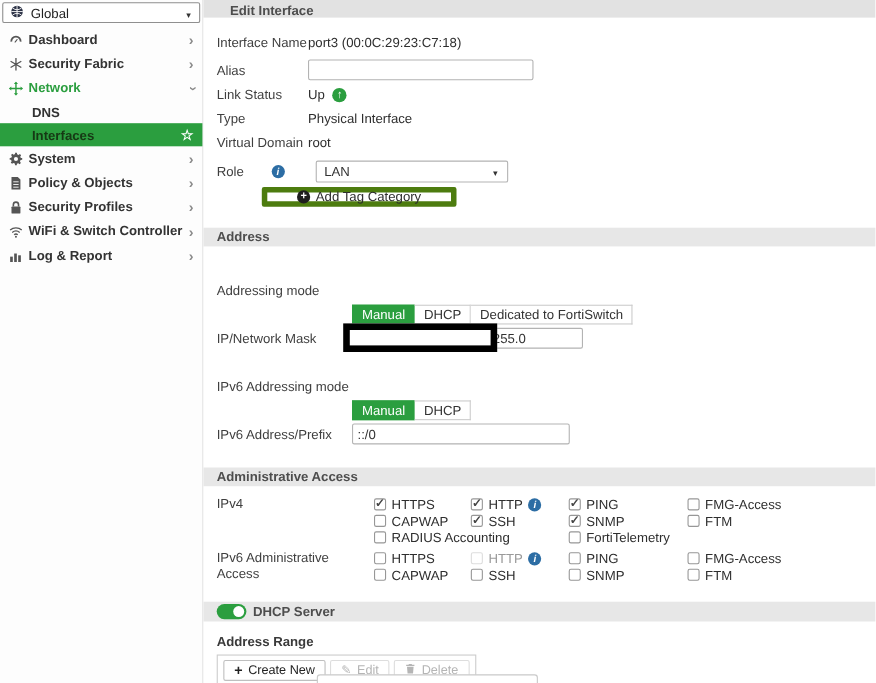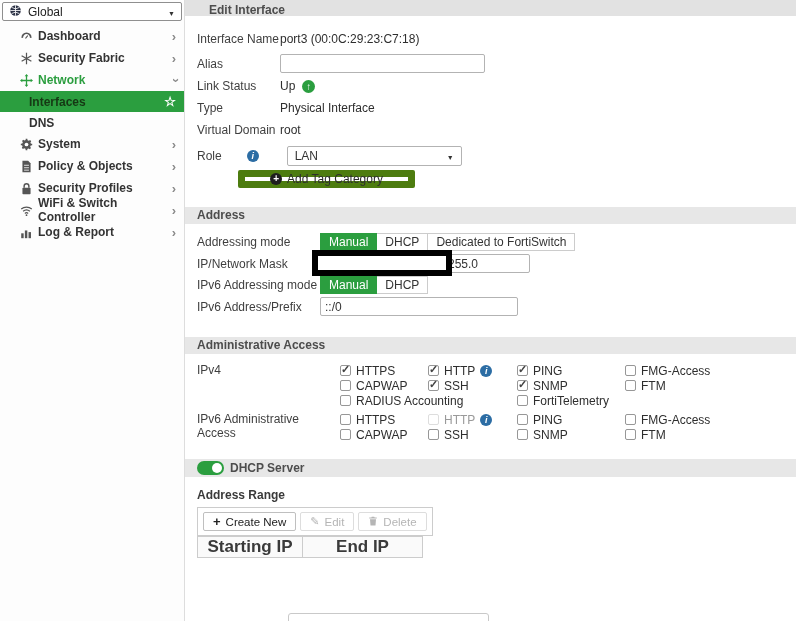--- a/index.html
+++ b/index.html
@@ -7,21 +7,21 @@
     font-family:"Liberation Sans", sans-serif; font-size:12px; color:#333; }
   .app { position:relative; width:796px; height:621px; display:flex;border-radius:13px; }
 
   
   .sidebar { width:185px; height:100%; background:#fdfdfd; border-right:1px solid #ddd; flex:none; }
   .vdom { margin:2px; height:19px; border:1px solid #8f8f8f; border-radius:2px; background:#fff;
     display:flex; align-items:center; padding:0 6px; gap:6px; cursor:pointer; }
   .vdom .vlabel { flex:1; color:#222; }
   .caret::after { content:"▼"; font-size:7px; color:#333; }
   .nav { margin-top:4px; }
-  .nav-item { height:22px; display:flex; align-items:center; padding-left:20px; cursor:pointer; color:#333; font-weight:bold; }
+  .nav-item { height:22px; display:flex; align-items:center; padding-left:8px; cursor:pointer; color:#333; font-weight:bold; }
   .nav-item .nlabel { flex:1; }
   .nav-item .icon { width:18px; display:inline-flex; justify-content:flex-start; }
   .chev { color:#8a8a8a; font-size:13px; margin-right:8px; font-weight:bold; }
   .chev.down { display:inline-block; transform:rotate(90deg); margin-right:6px; }
   .chev::after { content:"›"; }
   .nav-item.network .nlabel { color:#2b9e3f; }
   .nav-sub { height:21px; display:flex; align-items:center; padding-left:29px; cursor:pointer; font-weight:bold; color:#333; }
   .nav-sub.selected { background:#2b9e3f; color:#163814; }
   .nav-sub .nlabel { flex:1; }
   .star { margin-right:8px; }
@@ -45,27 +45,27 @@
   .upicon { display:inline-block; width:13px; height:13px; border-radius:50%; background:#2b9e3f;
     color:#fff; text-align:center; font-size:10px; line-height:13px; font-weight:bold; margin-left:7px; }
   .upicon::after { content:"↑"; }
 
   .info { display:inline-block; width:12px; height:12px; border-radius:50%; background:#2c6da4;
     color:#fff; text-align:center; font-size:9px; line-height:12px; font-weight:bold; font-style:italic; flex:none; }
   .info::after { content:"i"; }
 
   .dd { width:175px; height:20px; border:1px solid #b3b3b3; border-radius:2px; background:#fff;
     display:flex; align-items:center; justify-content:space-between; padding:0 7px; cursor:pointer; }
-  .addtag { width:177px; height:18px; margin-left:53px; margin-top:4px; border:7px solid #4d7c0f; border-radius:2px;
+  .addtag { width:177px; height:18px; margin-left:53px; margin-top:4px; border:5px solid #4d7c0f; border-radius:2px;
     background:#fff; display:flex; align-items:center; justify-content:center; gap:5px; cursor:pointer; color:#2e2e2e; }
   .pluscircle { display:inline-block; width:12px; height:12px; border-radius:50%; background:#1e1e1e;
     color:#fff; text-align:center; font-size:10px; line-height:12px; font-weight:bold; }
   .pluscircle::after { content:"+"; }
 
-  .seg { display:inline-flex; }
+  .seg { display:inline-flex;margin-top:44px; }
   .seg-btn { height:18px; line-height:17px; padding:0 8px; background:#fff; border:1px solid #ccc;
     border-left:none; color:#333; cursor:pointer; white-space:nowrap; }
   .seg-btn:first-child { border-left:1px solid #ccc; }
   .seg-btn.sel { background:#2b9e3f; border-color:#2b9e3f; color:#fff; }
 
   
   .aa-grid { display:flex; }
   .aa-col { display:flex; flex-direction:column; }
   .aa-c1 { width:88px; } .aa-c2 { width:89px; } .aa-c3 { width:108px; } .aa-c4 { width:100px; }
   .cb-item { display:flex; align-items:center; height:15px; cursor:pointer; color:#2e2e2e; gap:5px; }
@@ -146,26 +146,26 @@
       <div class="nav-item network">
         <span class="icon">
           <svg viewBox="0 0 16 16" width="13" height="13">
               <path fill="#2b9e3f" d="M8 0l2.3 2.8H8.8v4.4h4.4V5.7L16 8l-2.8 2.3V8.8H8.8v4.4h1.5L8 16l-2.3-2.8h1.5V8.8H2.8v1.5L0 8l2.8-2.3v1.5h4.4V2.8H5.7z"></path>
             </svg>
         </span>
         <span class="nlabel">Network</span>
         <span class="chev down"></span>
       </div>
 
+      <div class="nav-sub">
+        <span class="nlabel">DNS</span>
+      </div>
       <div class="nav-sub selected">
         <span class="nlabel">Interfaces</span>
         <span class="star"></span>
-      </div>
-      <div class="nav-sub">
-        <span class="nlabel">DNS</span>
       </div>
 
       <div class="nav-item">
         <span class="icon">
           <svg viewBox="0 0 16 16" width="13" height="13">
               <path fill="#555" d="M7 1h2l.3 1.8 1.6.7 1.5-1 1.4 1.4-1 1.5.7 1.6L15 7v2l-1.8.3-.7 1.6 1 1.5-1.4 1.4-1.5-1-1.6.7L9 15H7l-.3-1.8-1.6-.7-1.5 1-1.4-1.4 1-1.5-.7-1.6L1 9V7l1.8-.3.7-1.6-1-1.5 1.4-1.4 1.5 1 1.6-.7z"></path>
               <circle cx="8" cy="8" r="2.3" fill="#fff"></circle>
             </svg>
         </span>
         <span class="nlabel">System</span>

